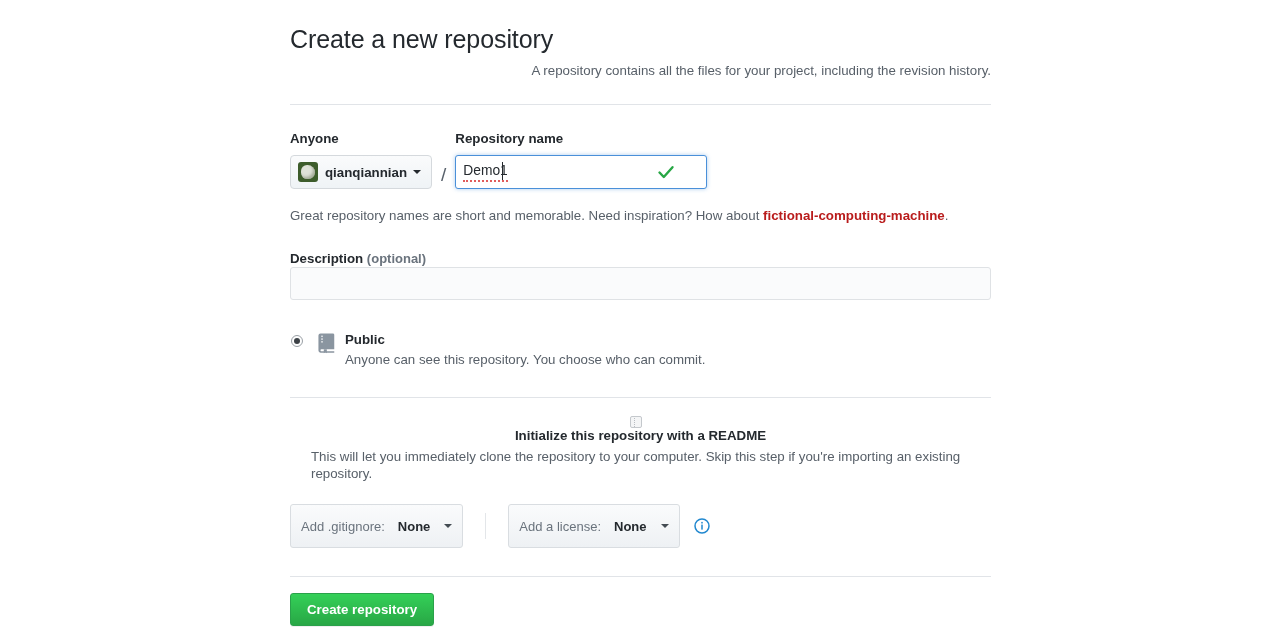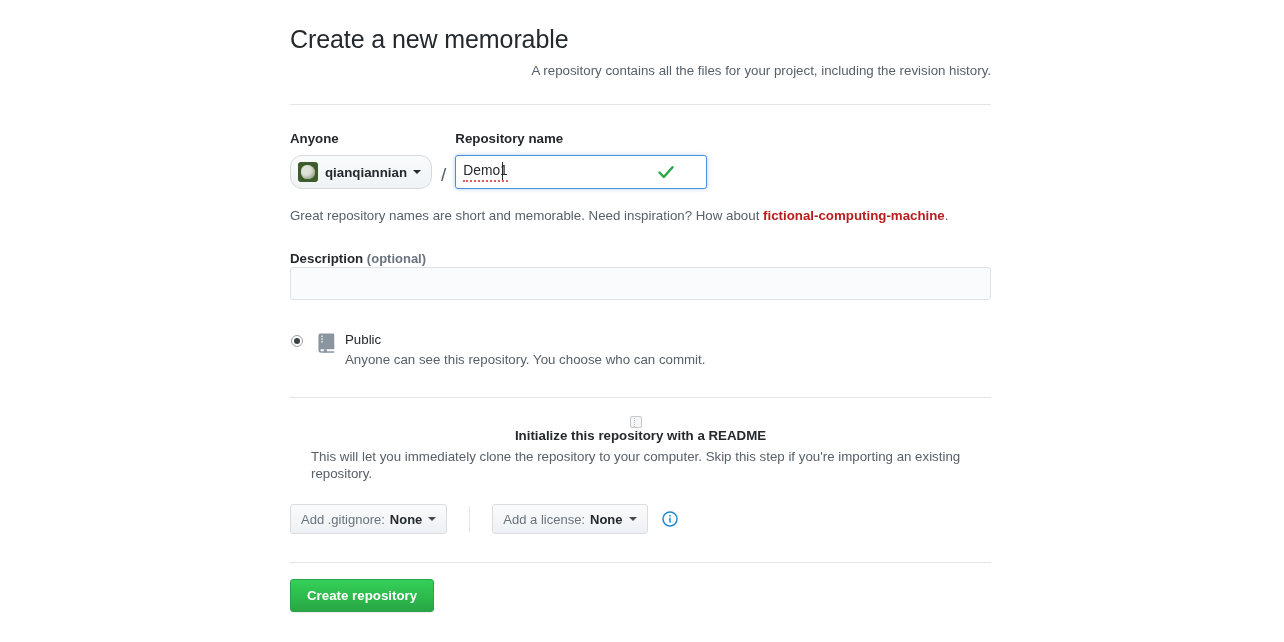--- a/index.html
+++ b/index.html
@@ -76,21 +76,21 @@
     font-size: 13px;
   }
 
   .owner-button {
     display: inline-flex;
     align-items: center;
     height: 34px;
     padding: 0 10px 0 7px;
     background: linear-gradient(#fafbfc, #eff3f6);
     border: 1px solid #d5d9dd;
-    border-radius: 12px;
+    border-radius: 4px;
     cursor: pointer;
     font-size: 13.3px;
     font-weight: bold;
     color: #24292e;
     white-space: nowrap;
   }
   .avatar {
     width: 20px;
     height: 20px;
     border-radius: 3px;
@@ -227,21 +227,21 @@
     width: 6px; height: 6px;
     border-radius: 50%;
     background: #3c4146;
   }
   .radio.unchecked { border-color: #c9ccd1; background: #f6f6f7; }
 
   .vis-icon { width: 26px; flex: none; padding-top: 2px; }
   .vis-text { padding-left: 4px; }
   .vis-title {
     font-size: 13.3px;
-    font-weight: normal;
+    font-weight: bold;
     color: #24292e;
     line-height: 16px;
   }
   .vis-desc {
     font-size: 13.3px;
     color: #586069;
     line-height: 18px;
     padding-top: 3px;
   }
 
@@ -286,29 +286,30 @@
     align-items: center;
     padding: 22px 0 0 0;
   }
   .btn-group {
     display: flex;
     align-items: center;
   }
   .select-button {
     display: inline-flex;
     align-items: center;
-    height: 30px;
+    height: 44px;
     padding: 0 10px;
     background: linear-gradient(#fafbfc, #eef1f4);
     border: 1px solid #d9dde1;
     border-radius: 3px;
     font-size: 13px;
     color: #6a737d;
     cursor: pointer;
     white-space: nowrap;
+    gap: 8px;
   }
   .select-button .val {
     font-weight: bold;
     color: #24292e;
     margin-left: 5px;
     margin-right: 6px;
   }
   .select-button .caret {
     border-top-color: #444c53;
   }
@@ -345,21 +346,21 @@
     cursor: pointer;
     box-shadow: 0 1px 0 rgba(27,31,35,.07);
   }
 </style>
 </head>
 <body>
 
 <div class="page">
   <div class="form-wrap">
 
-    <h1 class="page-title">Create a new memorable</h1>
+    <h1 class="page-title">Create a new repository</h1>
     <p class="page-subtitle">A repository contains all the files for your project, including the revision history.</p>
 
     <hr class="divider top">
 
     <div class="name-row">
 
       <div class="field-col">
         <span class="field-label">Anyone</span>
         <button class="owner-button">
           <span class="avatar"></span>

